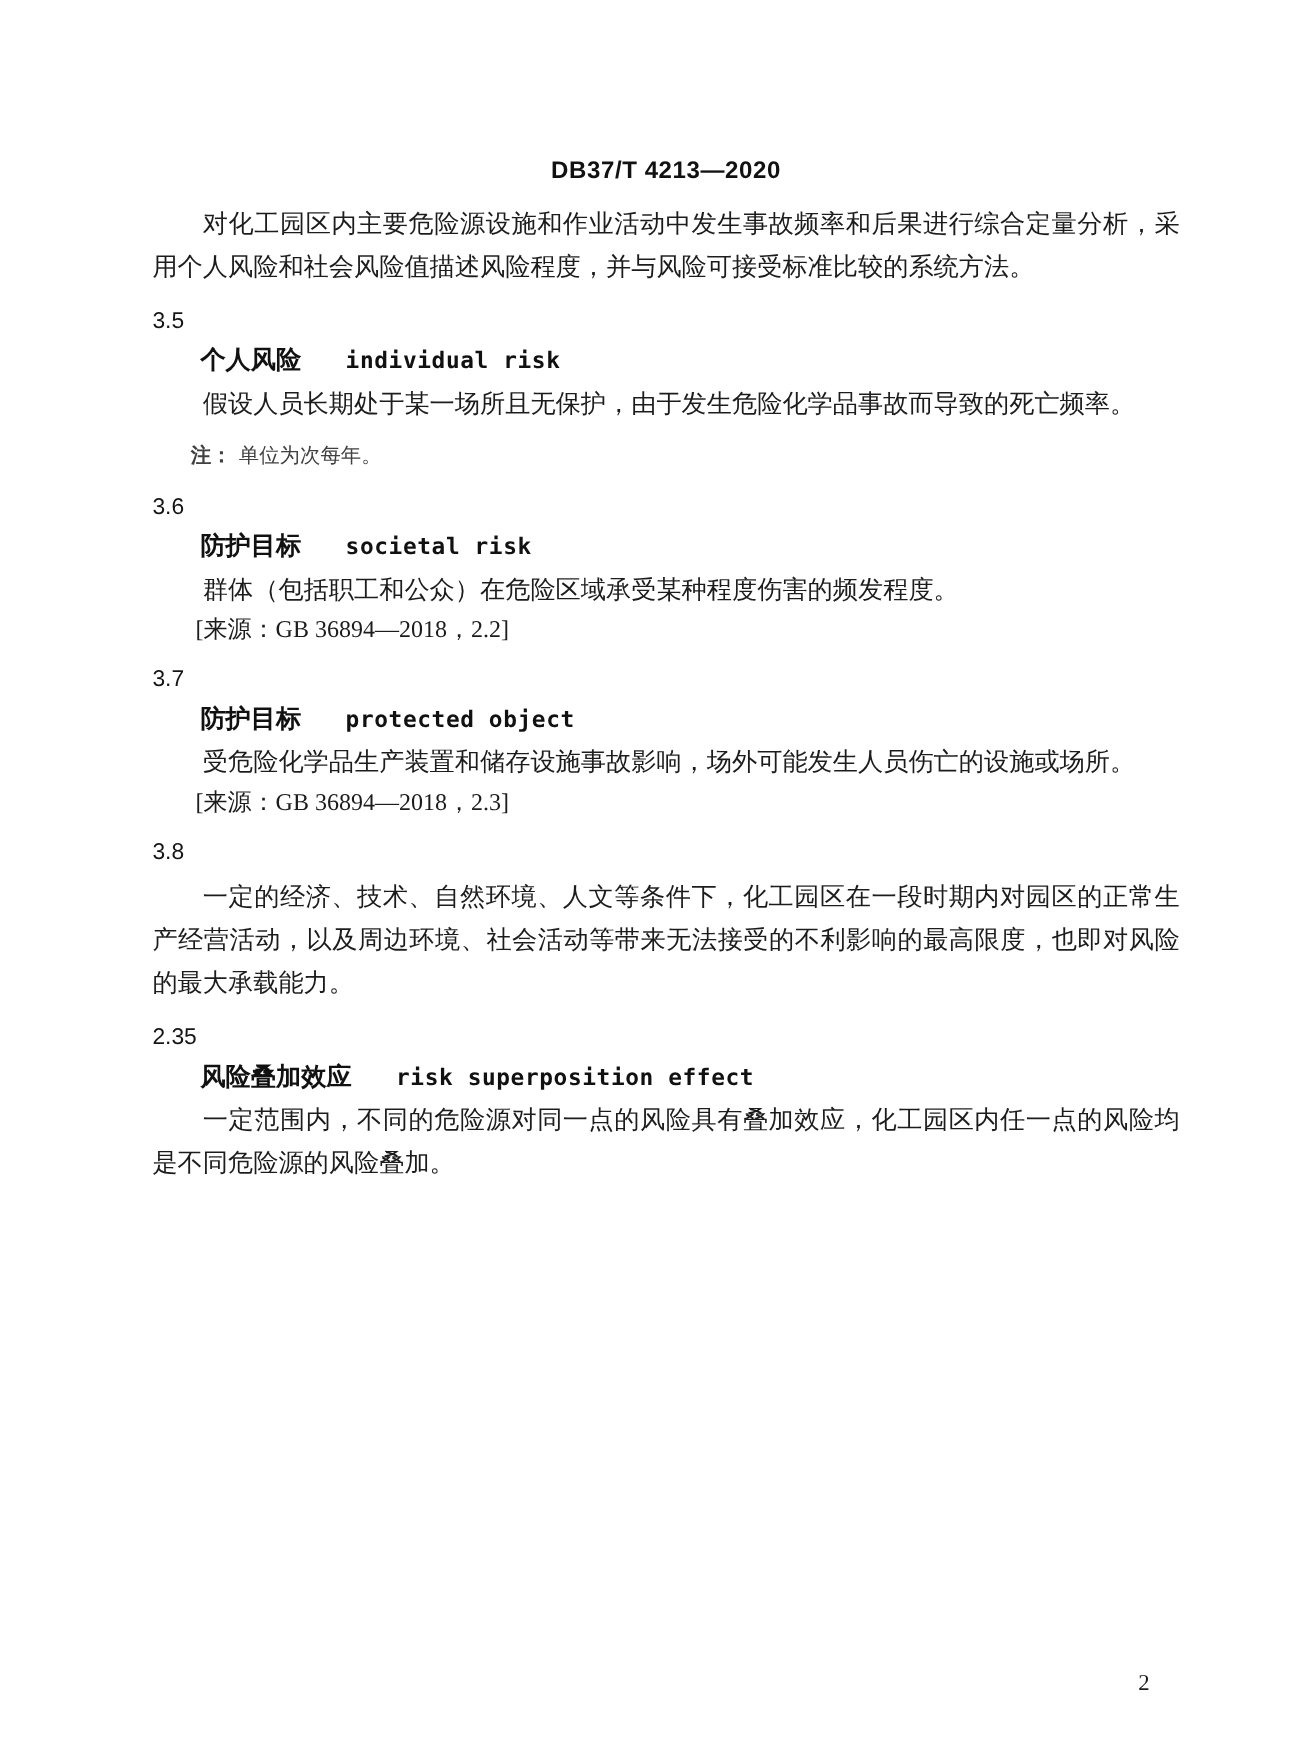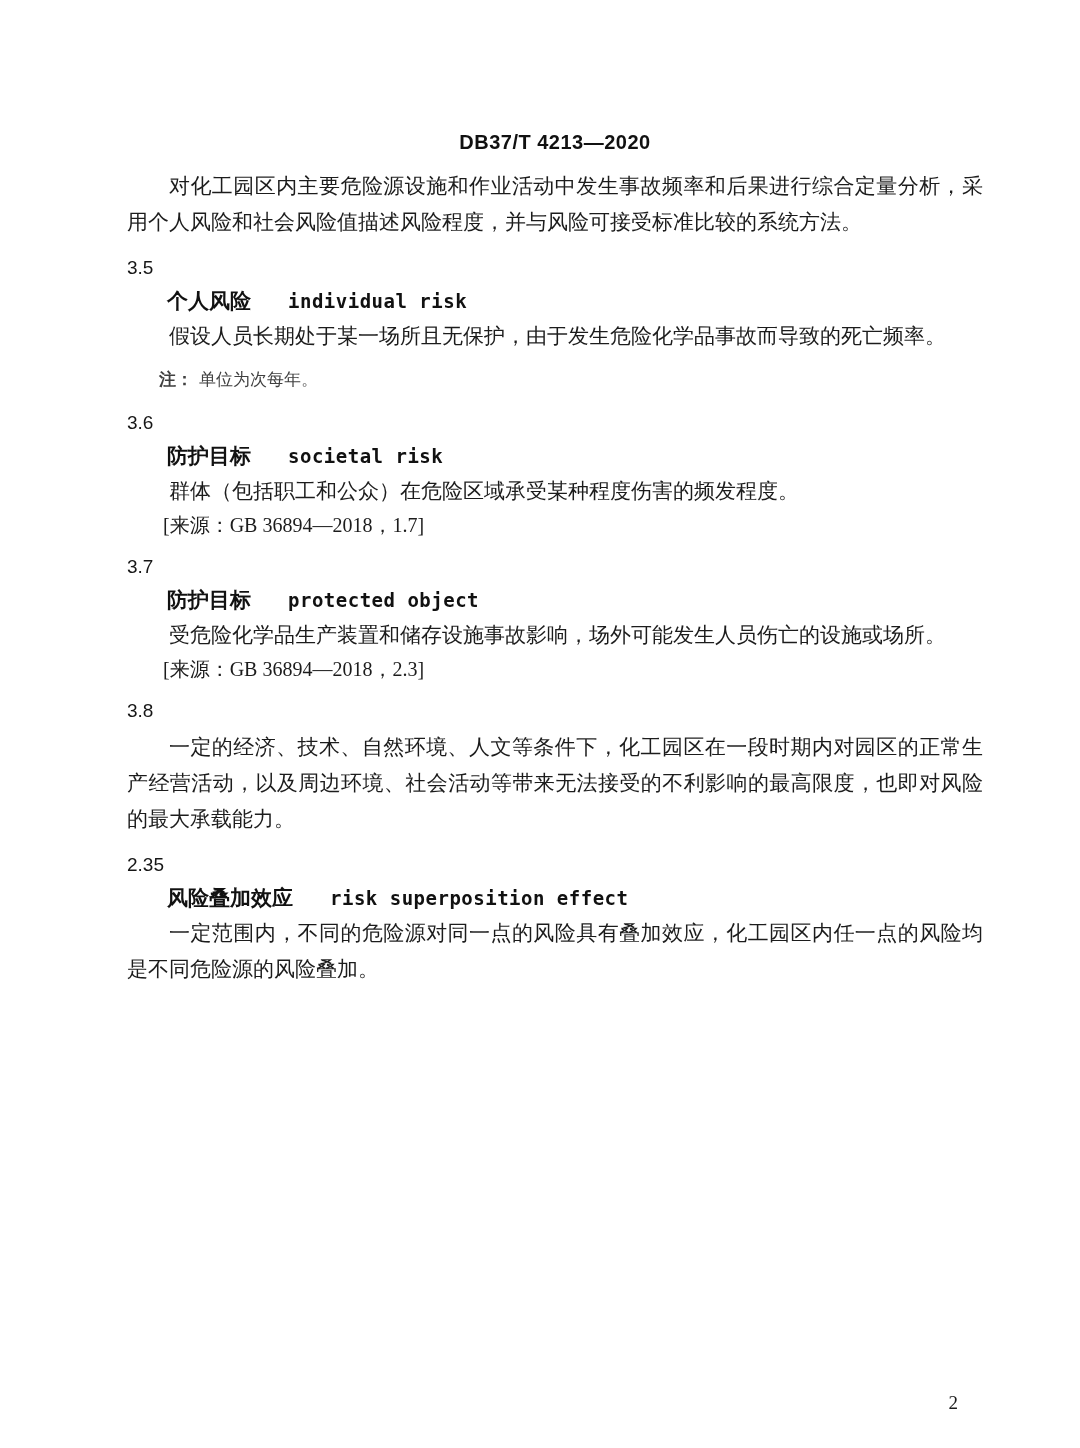--- a/index.html
+++ b/index.html
@@ -122,21 +122,21 @@
     <div class="note"><span class="note-label">注：</span><span>单位为次每年。</span></div>
   </section>
 
   <section class="sec">
     <div class="sec-num">3.6</div>
     <div class="term-line">
       <span class="term-cn">防护目标</span>
       <span class="term-en">societal risk</span>
     </div>
     <p class="definition">群体（包括职工和公众）在危险区域承受某种程度伤害的频发程度。</p>
-    <p class="source">[来源：GB 36894—2018，1.7]</p>
+    <p class="source">[来源：GB 36894—2018，2.2]</p>
   </section>
 
   <section class="sec">
     <div class="sec-num">3.7</div>
     <div class="term-line">
       <span class="term-cn">防护目标</span>
       <span class="term-en">protected object</span>
     </div>
     <p class="definition">受危险化学品生产装置和储存设施事故影响，场外可能发生人员伤亡的设施或场所。</p>
     <p class="source">[来源：GB 36894—2018，2.3]</p>

